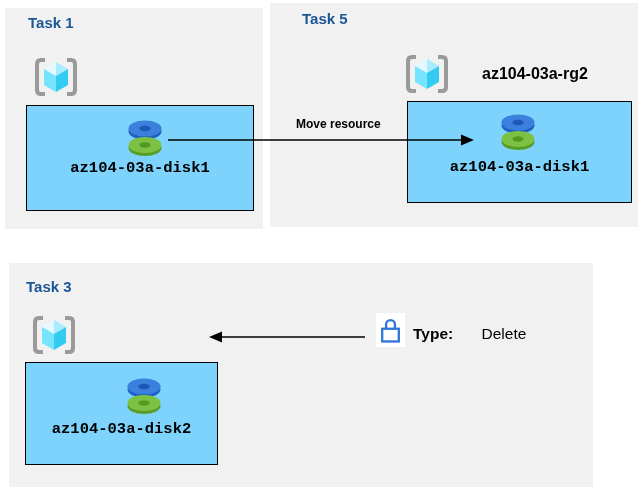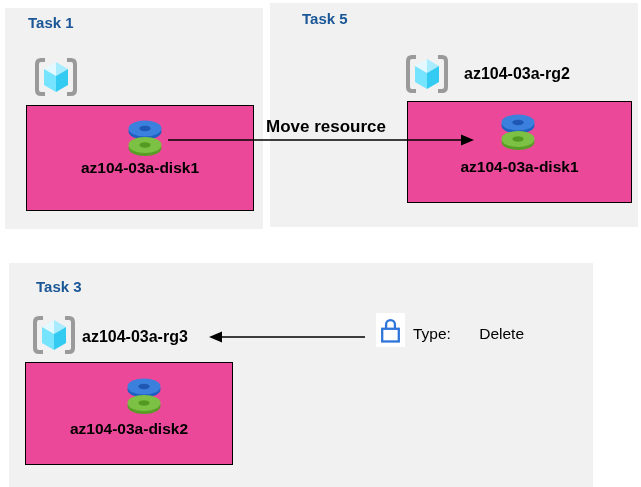--- a/index.html
+++ b/index.html
@@ -7,50 +7,50 @@
     position:relative;width:641px;height:487px;background:#ffffff;overflow:hidden;
     font-family:"Liberation Sans","DejaVu Sans",sans-serif;color:#000;
   }
   .panel{position:absolute;background:#F1F1F1;}
   #panel-task1{left:5px;top:8px;width:258px;height:221px;}
   #panel-task2{left:270px;top:3px;width:368px;height:224px;}
   #panel-task3{left:9px;top:263px;width:584px;height:224px;}
   .task-title{position:absolute;font-size:15px;font-weight:bold;color:#1B5796;white-space:nowrap;}
   #title-task1{left:28px;top:14px;}
   #title-task2{left:302px;top:10px;}
-  #title-task3{left:36px;top:278px;}
+  #title-task3{left:26px;top:278px;}
   .rg-icon{position:absolute;width:46px;height:40px;}
   #rg-icon-1{left:33px;top:57px;}
   #rg-icon-2{left:404px;top:54px;}
   #rg-icon-3{left:31px;top:315px;}
   .rg-label{position:absolute;font-size:16px;font-weight:bold;white-space:nowrap;}
   #rg-label-1{left:87px;top:67px;}
-  #rg-label-2{left:464px;top:65px;}
+  #rg-label-2{left:482px;top:65px;}
   #rg-label-3{left:82px;top:328px;}
-  .disk-box{position:absolute;background:#ec4899;border:1.5px solid #000;box-sizing:border-box;}
+  .disk-box{position:absolute;background:#7dd3fc;border:1.5px solid #000;box-sizing:border-box;font-family:Liberation Mono, monospace;}
   #disk-box-1{left:26px;top:105px;width:228px;height:106px;}
   #disk-box-2{left:407px;top:101px;width:225px;height:102px;}
-  #disk-box-3{left:25px;top:362px;width:208px;height:103px;}
+  #disk-box-3{left:25px;top:362px;width:193px;height:103px;}
   .disk-icon{position:absolute;width:38px;height:42px;}
   #disk-icon-1{left:99px;top:11px;}
   #disk-icon-2{left:91px;top:9px;}
   #disk-icon-3{left:99px;top:12px;}
   .disk-label{position:absolute;left:0;width:100%;text-align:center;font-size:15.5px;font-weight:bold;white-space:nowrap;}
   #disk-label-1{top:53px;}
   #disk-label-2{top:56px;}
   #disk-label-3{top:57px;}
   .arrow-svg{position:absolute;overflow:visible;}
   #move-arrow{left:168px;top:132px;width:308px;height:16px;}
   #lock-arrow{left:209px;top:330px;width:156px;height:14px;}
-  #move-label{position:absolute;left:266px;top:117px;font-size:17px;font-weight:bold;white-space:nowrap;}
+  #move-label{position:absolute;left:296px;top:117px;font-size:12px;font-weight:bold;white-space:nowrap;}
   #lock-icon-box{position:absolute;left:376px;top:313px;width:29px;height:34px;background:#ffffff;
     display:flex;align-items:center;justify-content:center;}
   #lock-text{position:absolute;left:413px;top:324px;font-size:15.5px;line-height:19px;white-space:nowrap;}
   #lock-name{font-weight:bold;}
-  .type-label{font-weight:normal;}
+  .type-label{font-weight:bold;}
   .type-value{font-weight:normal;margin-left:24px;}
 </style>
 </head>
 <body>
 
 <div id="canvas">
 
   <div class="panel" id="panel-task1"></div>
   <div class="panel" id="panel-task2"></div>
   <div class="panel" id="panel-task3"></div>
@@ -78,21 +78,20 @@
   <svg class="rg-icon" id="rg-icon-3" viewBox="0 0 46 40">
     <path d="M12,3 H8 Q4,3 4,7 V33 Q4,37 8,37 H12" fill="none" stroke="#9A9A9A" stroke-width="4"></path>
     <path d="M34,3 H38 Q42,3 42,7 V33 Q42,37 38,37 H34" fill="none" stroke="#9A9A9A" stroke-width="4"></path>
     <polygon points="23,5 11,12 23,19" fill="#E4F9FF"></polygon>
     <polygon points="23,5 35,12 23,19" fill="#A9ECFF"></polygon>
     <polygon points="11,12 23,19 23,35 11,28" fill="#76E3FF"></polygon>
     <polygon points="35,12 23,19 23,35 35,28" fill="#34CBF2"></polygon>
   </svg>
 
   <div class="rg-label" id="rg-label-2">az104-03a-rg2</div>
-  <div class="rg-label" id="rg-label-3">az104-03a-rg3</div>
 
   <div class="disk-box" id="disk-box-1">
     <svg class="disk-icon" id="disk-icon-1" viewBox="0 0 38 42">
       <ellipse cx="19" cy="14.5" rx="16.5" ry="8" fill="#1E60C0"></ellipse>
       <ellipse cx="19" cy="11.5" rx="16.5" ry="8" fill="#3A80DC"></ellipse>
       <ellipse cx="19" cy="11.5" rx="5.6" ry="2.7" fill="#1E57B4"></ellipse>
       <ellipse cx="19" cy="31" rx="16.5" ry="8" fill="#579D26"></ellipse>
       <ellipse cx="19" cy="28" rx="16.5" ry="8" fill="#7CC144"></ellipse>
       <ellipse cx="19" cy="28" rx="5.6" ry="2.7" fill="#539A22"></ellipse>
     </svg>

